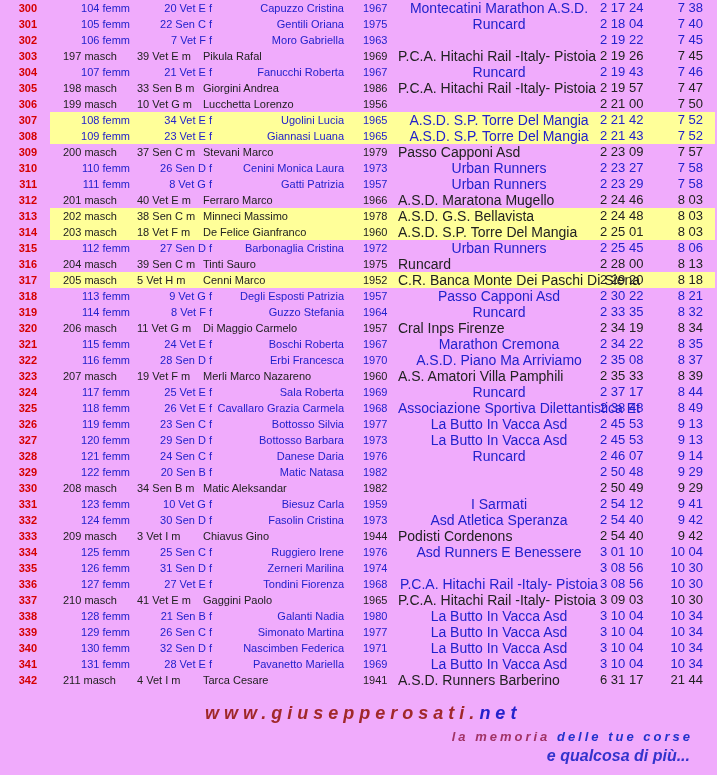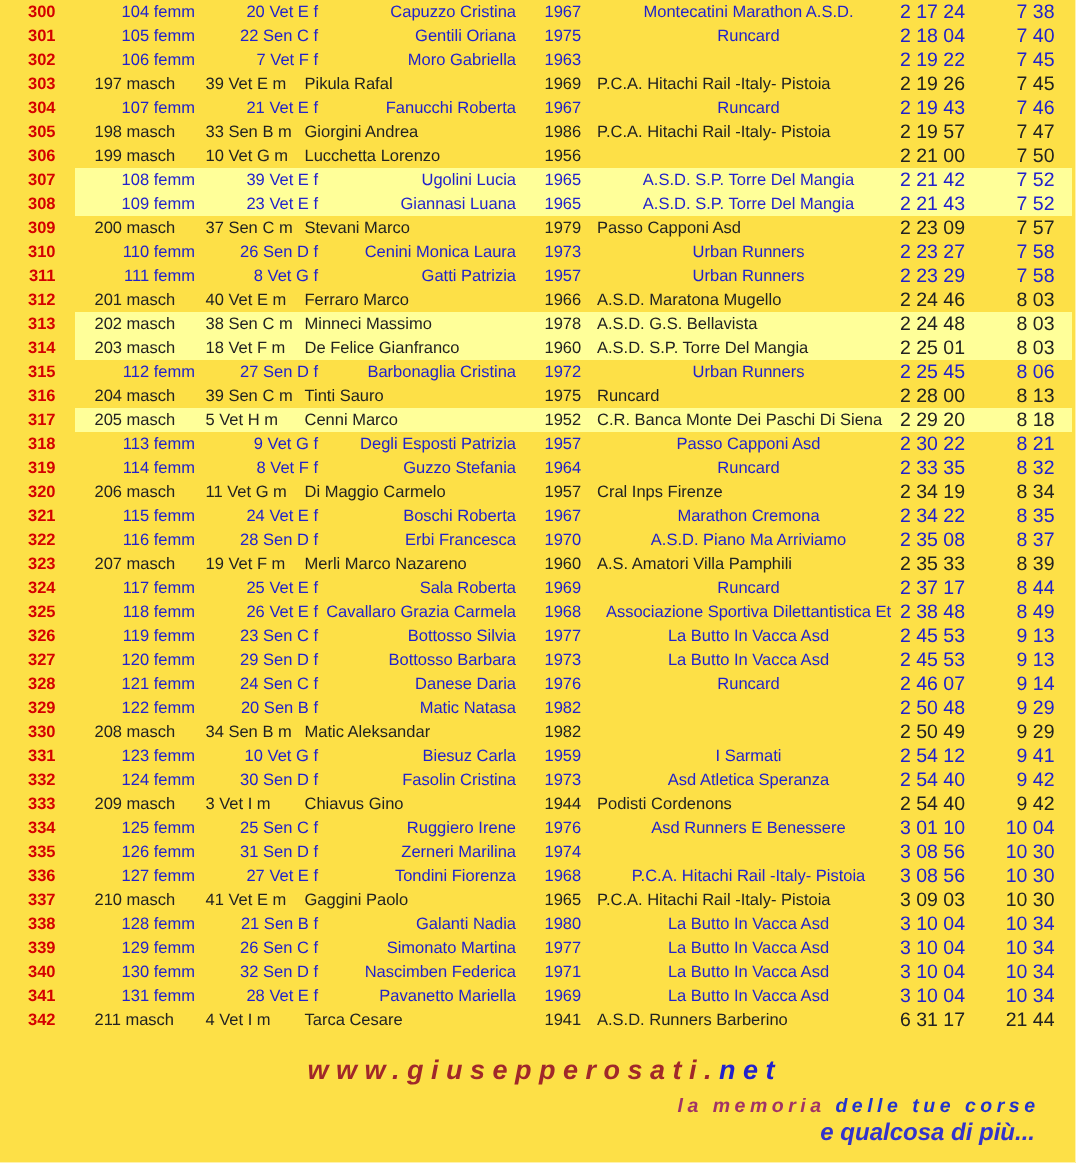--- a/index.html
+++ b/index.html
@@ -1,19 +1,19 @@
 <!DOCTYPE html>
 <html><head>
 <meta charset="utf-8">
 <style>
   html,body{margin:0;padding:0;background:#fff;}
   .page{
     position:relative;
     width:717px;height:775px;
-    background:#fde047;
+    background:#f0abfc;
     font-family:"Liberation Sans", sans-serif;
     overflow:hidden;
   }
   .table{position:absolute;top:0;left:0;width:717px;}
   .row{
     display:grid;
     grid-template-columns:40px 92px 70px 158px 38px 202px 55px 62px;
     height:16px;
     width:717px;
   }
@@ -35,21 +35,21 @@
   .femm  .catpos{ text-align:right; padding-right:2px; }
 
   .masch .cat{ padding-left:5px; text-align:left; }
   .femm  .cat{ text-align:right; position:relative; left:10px; }
 
   .masch .name{ padding-left:1px; text-align:left; }
   .femm  .name{ text-align:right; padding-right:16px; }
 
   .year{ padding-left:3px; text-align:left; }
 
-  .team{ font-size:11px; }
+  .team{ font-size:14px; }
   .masch .team{ text-align:left; }
   .femm  .team{ text-align:center; }
 
   .time{ text-align:left; padding-right:5px; font-size:13px; }
   .pace{ text-align:right; padding-right:14px; font-size:13px; }
 
   .footer{ position:absolute; top:688px; left:0; width:717px; }
   .site{
     margin-top:15px; margin-left:205px;
     font-size:18px; font-weight:bold; font-style:italic;
@@ -143,21 +143,21 @@
         <div class="c cat">10 Vet G m</div>
         <div class="c name">Lucchetta Lorenzo</div>
         <div class="c year">1956</div>
         <div class="c team"></div>
         <div class="c time">2 21 00</div>
         <div class="c pace">7 50</div>
       </div>
       <div class="row femm hl">
         <div class="c pos">307</div>
         <div class="c catpos">108 femm</div>
-        <div class="c cat">39 Vet E f</div>
+        <div class="c cat">34 Vet E f</div>
         <div class="c name">Ugolini Lucia</div>
         <div class="c year">1965</div>
         <div class="c team">A.S.D. S.P. Torre Del Mangia</div>
         <div class="c time">2 21 42</div>
         <div class="c pace">7 52</div>
       </div>
       <div class="row femm hl">
         <div class="c pos">308</div>
         <div class="c catpos">109 femm</div>
         <div class="c cat">23 Vet E f</div>

